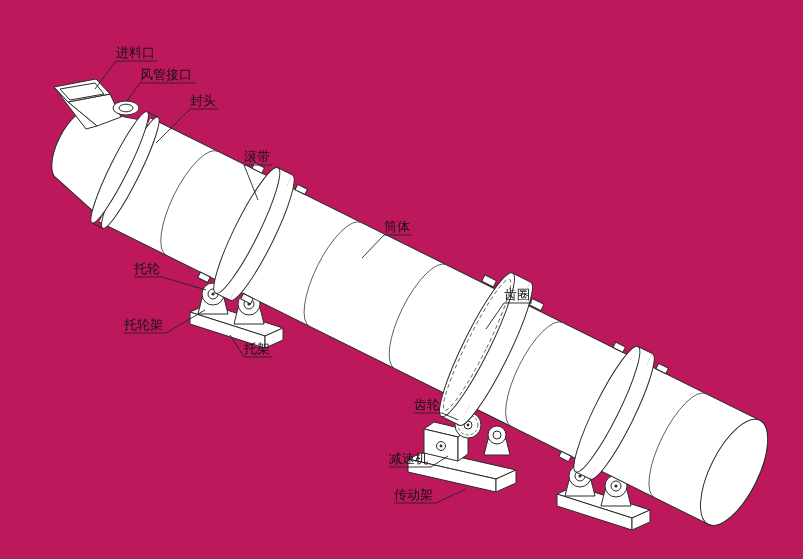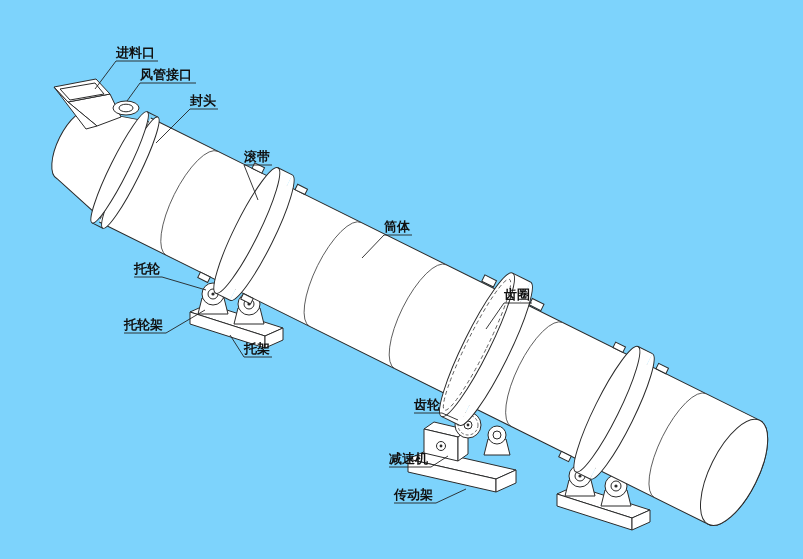--- a/index.html
+++ b/index.html
@@ -1,16 +1,16 @@
 <!DOCTYPE html>
 <html><head>
 <meta charset="utf-8">
 <style>
   html,body{margin:0;padding:0;background:#ffffff;}
-  .stage{position:relative;width:803px;height:559px;background:#7dd3fc;overflow:hidden;font-weight:bold;}
+  .stage{position:relative;width:803px;height:559px;background:#be185d;overflow:hidden;}
   svg{display:block;}
   text.lbl{
     font-family:"DejaVu Sans","Liberation Sans",sans-serif;
     font-size:13px;
     fill:#111111;
   }
   .ln{stroke:#2b2b2b;stroke-width:1;fill:none;}
   .fw{fill:#ffffff;stroke:#2b2b2b;stroke-width:1;}
   .fwn{fill:#ffffff;stroke:none;}
   .thin{stroke:#4a4a4a;stroke-width:0.8;fill:none;}

